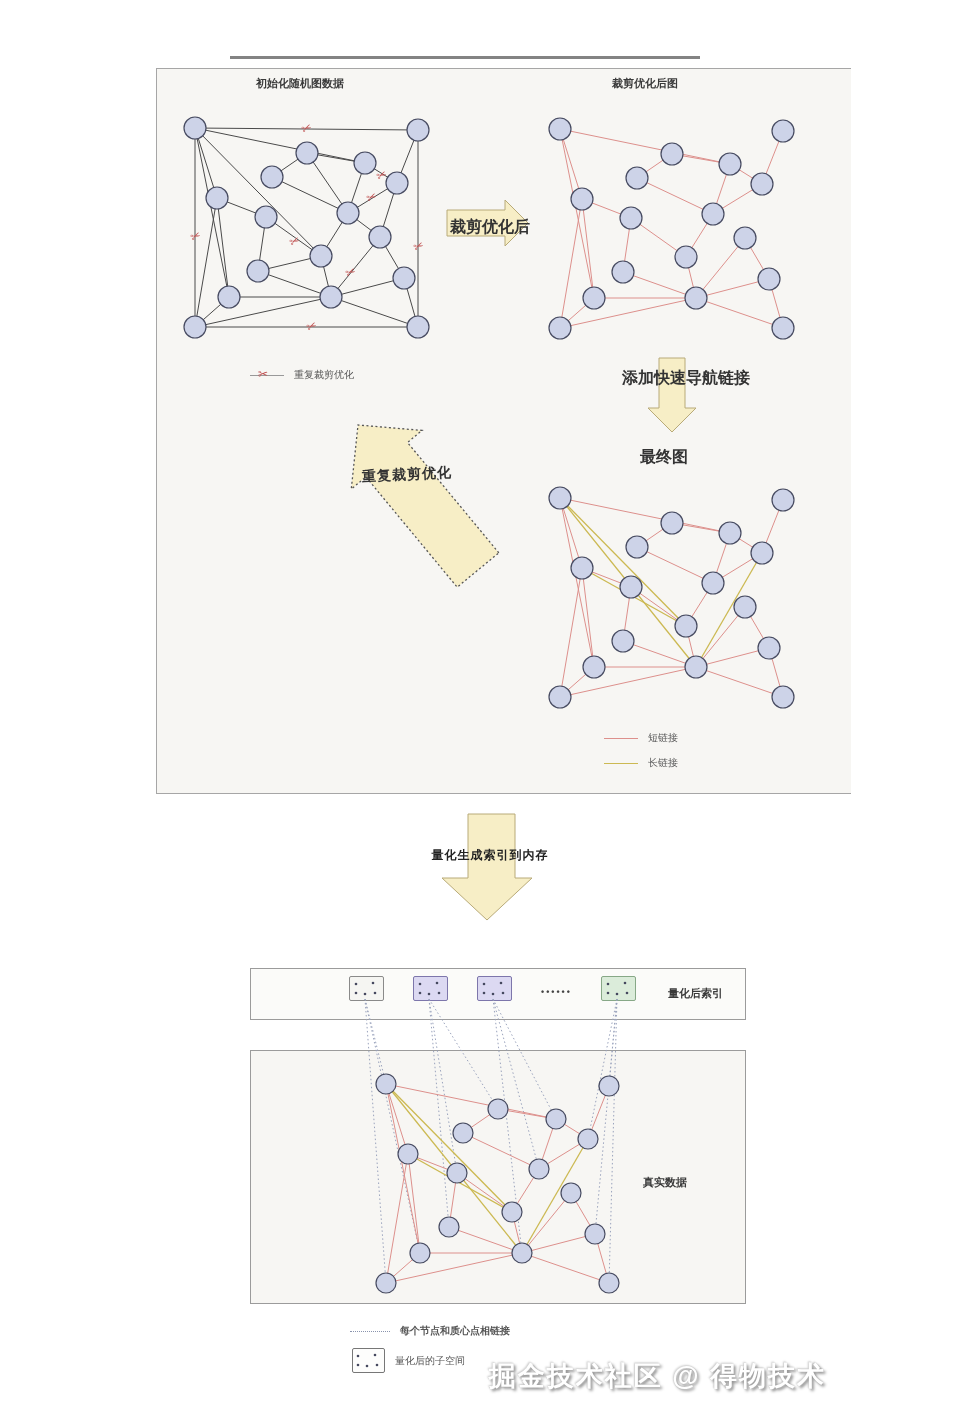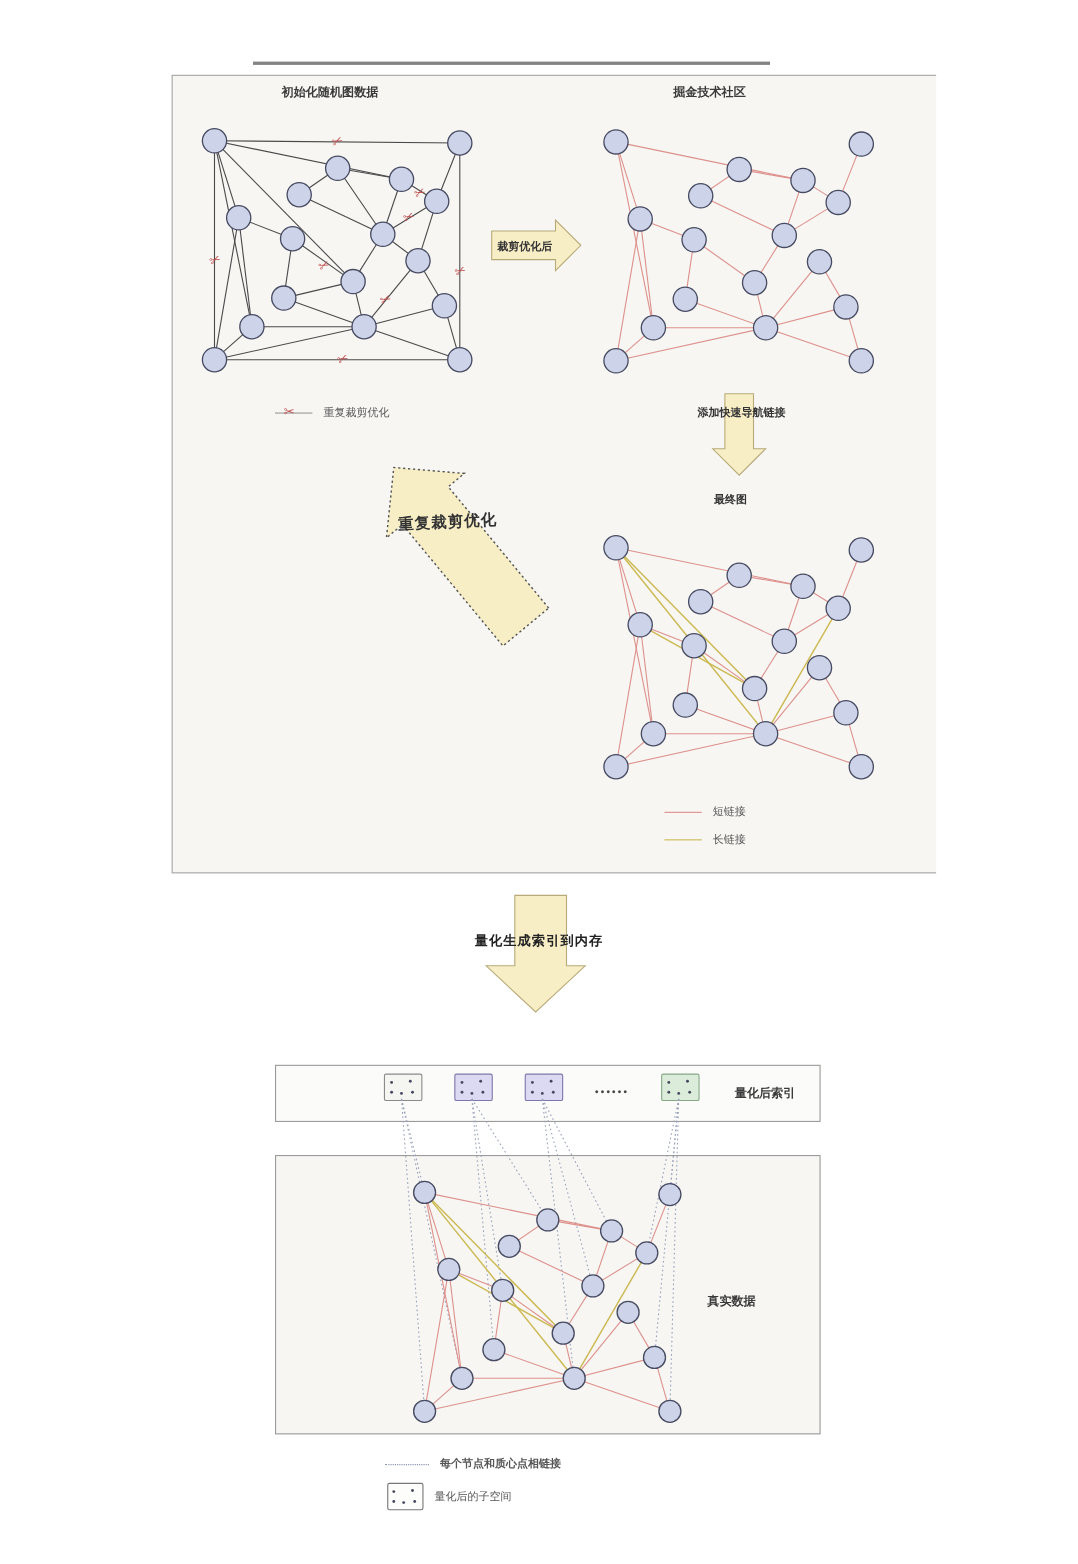--- a/index.html
+++ b/index.html
@@ -3,21 +3,21 @@
 <meta charset="utf-8">
 <style>
   html,body{margin:0;padding:0;background:#fff;font-family:"Liberation Sans","DejaVu Sans",sans-serif;}
   .page{position:relative;width:851px;height:1422px;background:#fff;overflow:hidden;}
   .panel{position:absolute;left:156px;top:68px;width:709px;height:724px;background:#f7f6f3;border:1px solid #a6a6a6;}
   .box{position:absolute;border:1px solid #9b9b9b;background:#f7f6f3;}
   #index-box{left:250px;top:968px;width:494px;height:50px;background:#fbfbf9;}
   #real-box{left:250px;top:1050px;width:494px;height:252px;}
   .lbl{position:absolute;color:#3a3a3a;white-space:nowrap;}
   .title{font-size:11px;font-weight:bold;text-align:center;}
-  .arrow-label{font-size:10px;font-weight:bold;text-align:center;color:#333;}
+  .arrow-label{font-size:16px;font-weight:bold;text-align:center;color:#333;}
   .big-arrow-label{font-size:12px;font-weight:bold;text-align:center;color:#222;letter-spacing:1px;}
   .repeat-label{font-size:14px;font-weight:bold;color:#333;letter-spacing:1px;transform:rotate(-3deg);}
   .leg-text{font-size:10px;color:#555;margin-left:10px;vertical-align:middle;}
   .legend-row{position:absolute;display:flex;align-items:center;}
   .leg-line{display:inline-block;width:34px;height:0;border-top:1.5px solid #999;}
   .leg-dotted{display:inline-block;width:40px;height:0;border-top:1.5px dotted #8a93ad;}
   .cutline{position:relative;display:inline-block;width:34px;height:0;border-top:1px solid #999;}
   .scissor{position:absolute;left:8px;top:-8px;color:#c05050;font-size:12px;line-height:12px;}
   .qbox{position:absolute;top:976px;width:33px;height:23px;border:1px solid #888;border-radius:2px;background:#f5f5f2;display:flex;align-items:center;justify-content:center;}
   .subspace-sample{display:inline-block;width:31px;height:23px;border:1px solid #777;background:#fdfdfc;border-radius:2px;display:flex;align-items:center;justify-content:center;}
@@ -32,21 +32,21 @@
 </head>
 <body>
 
 <div class="page">
 
   <div class="top-divider"></div>
 
   <div class="panel"></div>
 
   <div class="lbl title" style="left:230px;top:76px;width:140px;">初始化随机图数据</div>
-  <div class="lbl title" style="left:585px;top:76px;width:120px;">掘金技术社区</div>
+  <div class="lbl title" style="left:585px;top:76px;width:120px;">裁剪优化后图</div>
 
   <div class="box" id="index-box"></div>
   <div class="lbl ellipsis" style="left:541px;top:987px;">••••••</div>
   <div class="lbl title" style="left:668px;top:986px;width:76px;text-align:left;">量化后索引</div>
   <div>
       <div class="qbox" style="left: 349px; background: rgb(245, 245, 242); border-color: rgb(138, 138, 138);">
         <svg width="29" height="19" viewBox="0 0 29 19">
           <circle cx="4" cy="5" r="1.3" fill="#45485e"></circle>
           <circle cx="21" cy="4" r="1.3" fill="#45485e"></circle>
           <circle cx="4" cy="14" r="1.3" fill="#45485e"></circle>
@@ -345,13 +345,14 @@
           <circle cx="4" cy="5" r="1.3" fill="#45485e"></circle>
           <circle cx="21" cy="4" r="1.3" fill="#45485e"></circle>
           <circle cx="4" cy="14" r="1.3" fill="#45485e"></circle>
           <circle cx="13" cy="15" r="1.3" fill="#45485e"></circle>
           <circle cx="23" cy="14" r="1.3" fill="#45485e"></circle>
         </svg>
       </span>
     <span class="leg-text">量化后的子空间</span>
   </div>
 
+  <div class="watermark">掘金技术社区 @ 得物技术</div>
 </div>
 
 </body></html>

